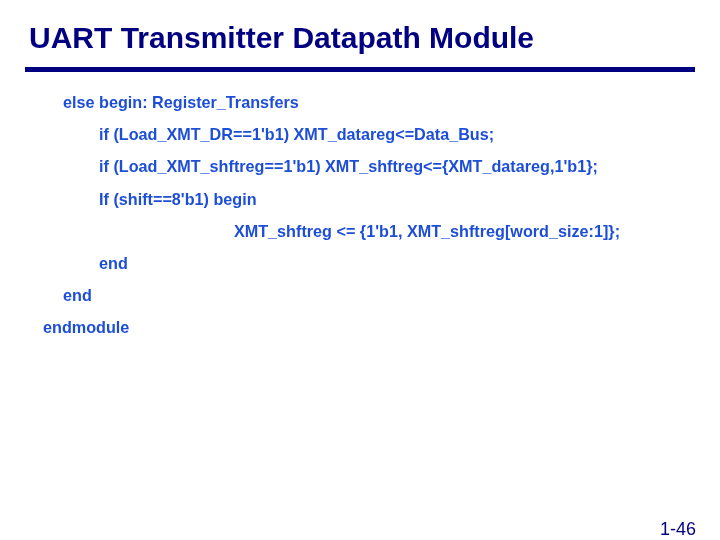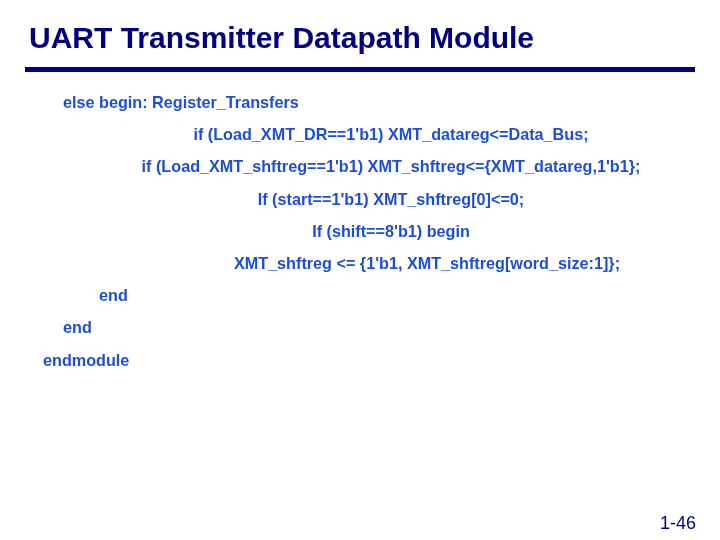--- a/index.html
+++ b/index.html
@@ -29,29 +29,29 @@
     margin: 4px 18px 0 18px;
   }
   .content {
     padding: 22px 30px 0 56px;
     color: #1d4ed8;
     font-size: 16.2px;
     font-weight: bold;
     line-height: 1.0;
   }
   .line { margin-bottom: 16px; white-space: pre; }
-  .indent1 { padding-left: 36px; text-align: center; }
+  .indent1 { padding-left: 36px; }
   .indent2 { padding-left: 108px; text-align: center; }
   .indent0b { padding-left: 36px; }
   .end-with-comment { display: flex; }
   .end-with-comment .kw { width: 108px; }
   .pagenum {
     position: absolute;
     right: 24px;
-    bottom: 6px;
+    bottom: 0;
     color: #000080;
     font-size: 18px;
     font-weight: normal;
   }
 </style>
 </head>
 <body>
 
 <div class="slide">
 
@@ -59,21 +59,20 @@
   <div class="title-rule"></div>
 
   <div class="content">
 
     <div class="line">else begin: Register_Transfers</div>
 
     <div class="line indent1">if (Load_XMT_DR==1'b1) XMT_datareg&lt;=Data_Bus;</div>
 
     <div class="line indent1">if (Load_XMT_shftreg==1'b1) XMT_shftreg&lt;={XMT_datareg,1'b1};</div>
 
-    <div class="line indent1">If (start==1'b1) XMT_shftreg[0]&lt;=0;</div>
 
 
     <div class="line indent1">If (shift==8'b1) begin</div>
 
     <div class="line indent2">XMT_shftreg &lt;= {1'b1, XMT_shftreg[word_size:1]};</div>
 
 
     <div class="line indent0b">end</div>
 
     <div class="line end-with-comment">

